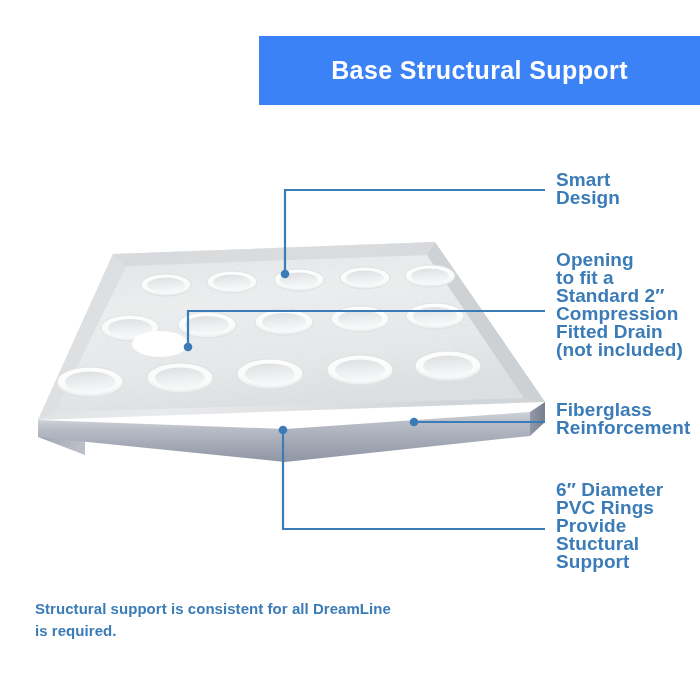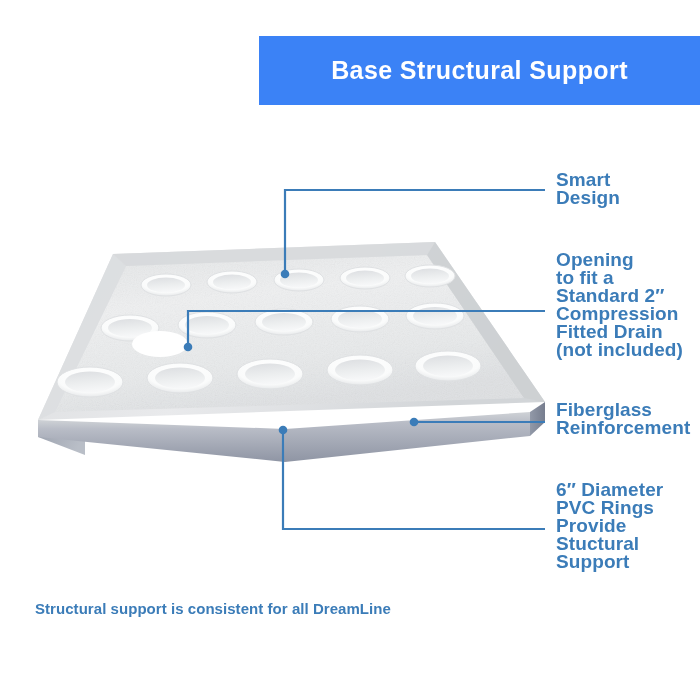--- a/index.html
+++ b/index.html
@@ -271,13 +271,14 @@
 <div id="callout-pvc-rings" class="callout">
   <div>6″ Diameter</div>
   <div>PVC Rings</div>
   <div>Provide</div>
   <div>Stuctural</div>
   <div>Support</div>
 </div>
 
 <div id="bottom-caption">
   <div>Structural support is consistent for all DreamLine</div>
+  <div>is required.</div>
 </div>
 
 </body></html>

